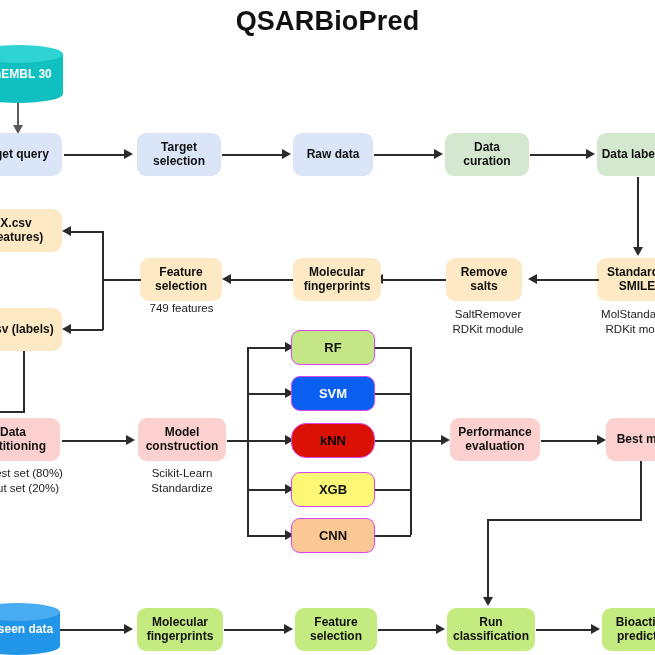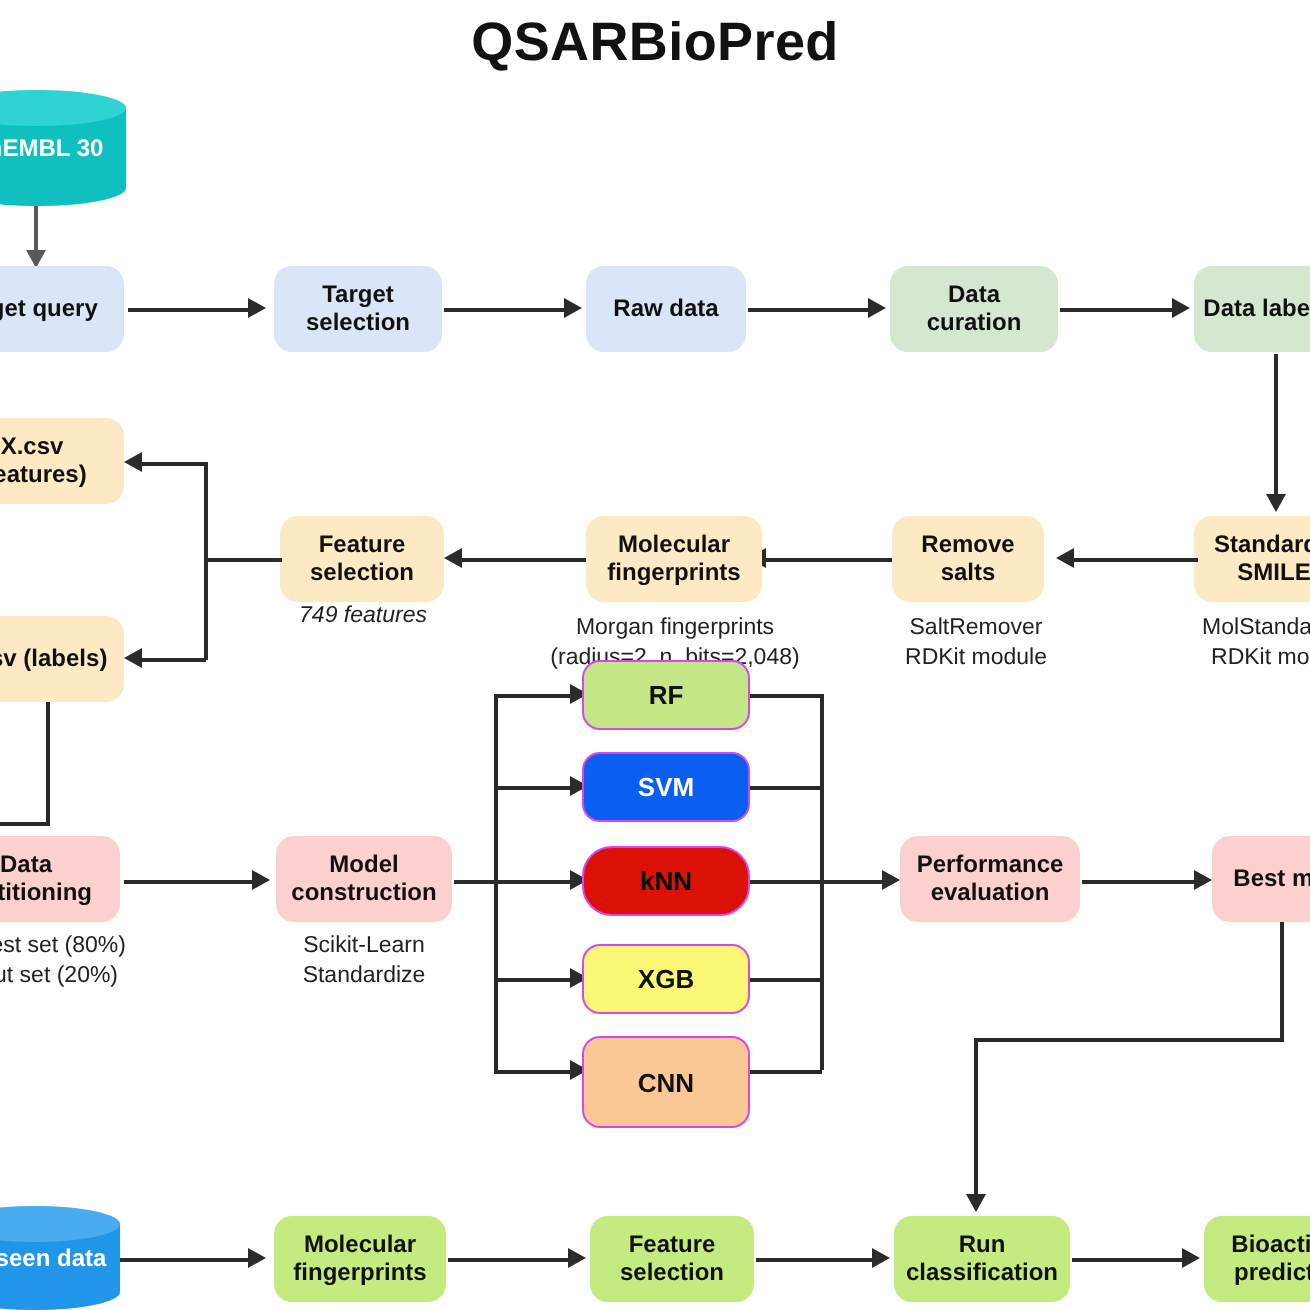--- a/index.html
+++ b/index.html
@@ -120,29 +120,27 @@
 
   <div class="node f-cream sm" style="left:446px;top:258px;width:76px;height:43px;">Remove salts</div>
   <div class="cap" style="left:429px;top:307px;width:118px;">SaltRemover
 RDKit module</div>
 
   <div class="ln lnh" style="left:382px;top:279px;width:64px;"></div>
   <div class="arw l" style="left:374px;top:274px;"></div>
 
   <div class="node f-cream sm" style="left:293px;top:258px;width:88px;height:43px;white-space:pre-line;">Molecular
 fingerprints</div>
-  <div class="cap" style="left:270px;top:307px;width:135px;">Morgan fingerprints
-(radius=2, n_bits=2,048)</div>
 
   <div class="ln lnh" style="left:230px;top:279px;width:63px;"></div>
   <div class="arw l" style="left:222px;top:274px;"></div>
 
   <div class="node f-cream sm" style="left:140px;top:258px;width:82px;height:43px;white-space:pre-line;">Feature
 selection</div>
-  <div class="cap" style="left:124px;top:301px;width:115px;font-style:italic;">749 features</div>
+  <div class="cap" style="left:124px;top:301px;width:115px;">749 features</div>
 
   <div class="ln lnh" style="left:102px;top:279px;width:39px;"></div>
   <div class="ln lnv" style="left:102px;top:231px;height:99px;"></div>
   <div class="ln lnh" style="left:70px;top:231px;width:33px;"></div>
   <div class="arw l" style="left:62px;top:226px;"></div>
   <div class="ln lnh" style="left:70px;top:329px;width:33px;"></div>
   <div class="arw l" style="left:62px;top:324px;"></div>
 
   <div class="node f-cream sm" style="left:-30px;top:209px;width:92px;height:43px;white-space:pre-line;">X.csv
 (features)</div>
@@ -176,21 +174,21 @@
   <div class="arw r" style="left:285px;top:435px;"></div>
   <div class="ln lnh" style="left:247px;top:489px;width:42px;"></div>
   <div class="arw r" style="left:285px;top:484px;"></div>
   <div class="ln lnh" style="left:247px;top:535px;width:42px;"></div>
   <div class="arw r" style="left:285px;top:530px;"></div>
 
   <div class="model m-rf" style="left:291px;top:330px;width:84px;height:35px;">RF</div>
   <div class="model m-svm" style="left:291px;top:376px;width:84px;height:35px;">SVM</div>
   <div class="model m-knn" style="left:291px;top:423px;width:84px;height:35px;">kNN</div>
   <div class="model m-xgb" style="left:291px;top:472px;width:84px;height:35px;">XGB</div>
-  <div class="model m-cnn" style="left:291px;top:518px;width:84px;height:46px;">CNN</div>
+  <div class="model m-cnn" style="left:291px;top:518px;width:84px;height:35px;">CNN</div>
 
   <div class="ln lnh" style="left:375px;top:347px;width:36px;"></div>
   <div class="ln lnh" style="left:375px;top:393px;width:36px;"></div>
   <div class="ln lnh" style="left:375px;top:440px;width:36px;"></div>
   <div class="ln lnh" style="left:375px;top:489px;width:36px;"></div>
   <div class="ln lnh" style="left:375px;top:535px;width:36px;"></div>
   <div class="ln lnv" style="left:410px;top:347px;height:188px;"></div>
   <div class="ln lnh" style="left:410px;top:440px;width:33px;"></div>
   <div class="arw r" style="left:441px;top:435px;"></div>
 

